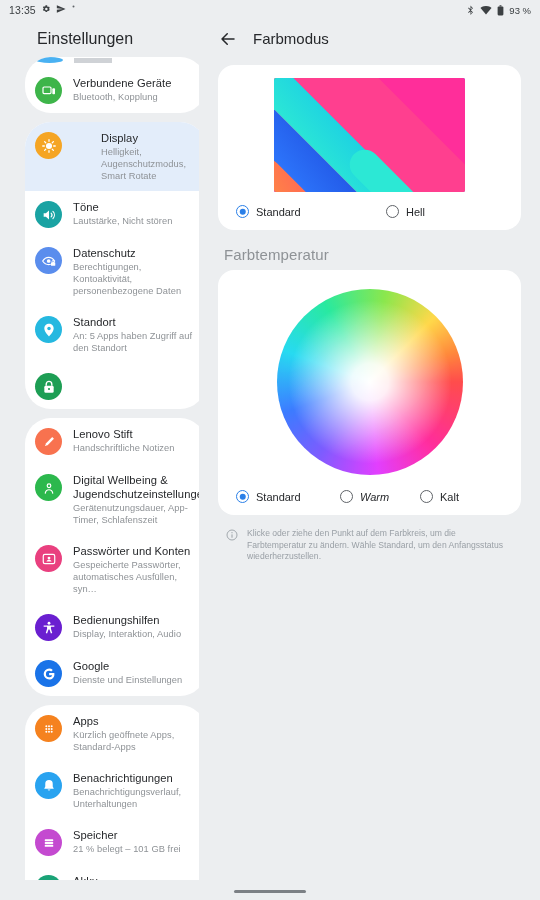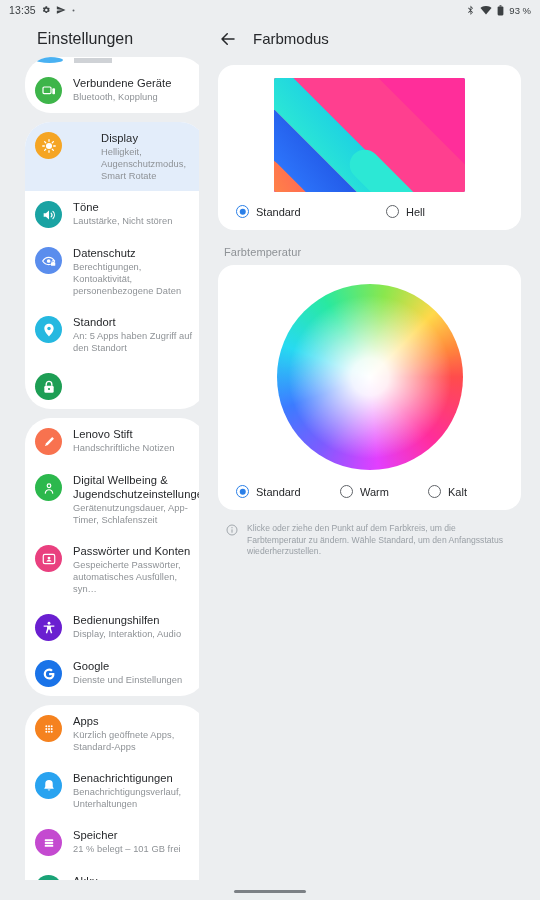--- a/index.html
+++ b/index.html
@@ -10,21 +10,21 @@
     overflow: hidden;
   }
   #screen { position: relative; width: 540px; height: 900px; background: #eceef0; }
 
   
   .statusbar {
     position: absolute; top: 0; left: 0; width: 540px; height: 20px;
     display: flex; align-items: center; justify-content: space-between;
     padding: 0 9px; background: #eceef0;
   }
-  .sb-left, .sb-right { display: flex; align-items: center; gap: 5px; }
+  .sb-left, .sb-right { display: flex; gap: 5px; }
   .sb-clock { font-size: 10.5px; color: #3c4043; letter-spacing: .1px; }
   .sb-right .sb-batt-txt { font-size: 9.5px; color: #3c4043; }
   .sb-ico { display: block; }
 
   
   .pane-left {
     position: absolute; top: 20px; left: 16px; width: 199px; height: 880px;
     background: #eceef0; overflow: hidden;
   }
   .pane-right {
@@ -98,21 +98,21 @@
   }
   .radio.on { border-color: #2a7fe8; }
   .radio.on::after {
     content: ""; position: absolute; left: 50%; top: 50%;
     width: 6.5px; height: 6.5px; border-radius: 50%;
     background: #2a7fe8; transform: translate(-50%,-50%);
   }
   .radio-label { font-size: 11px; color: #26282b; }
 
   .section-label {
-    font-size: 11px; color: #8e9296; margin: 16px 0 7px 6px; letter-spacing: .1px;
+    font-size: 15px; color: #8e9296; margin: 16px 0 7px 6px; letter-spacing: .1px;
   }
   .wheel-wrap { display: flex; justify-content: center; padding: 6px 0 2px 0; }
   .wheel {
     width: 186px; height: 186px; border-radius: 50%;
     background:
       radial-gradient(circle at 50% 50%, rgba(255,255,255,1) 0%, rgba(255,255,255,.92) 14%, rgba(255,255,255,0) 62%),
       conic-gradient(from 90deg,
         #ff4d4d 0deg, #ff2e9a 45deg, #e040fb 85deg,
         #7c5cff 125deg, #3d7bff 160deg, #2ad9f0 200deg,
         #2ce8a0 240deg, #8ce64f 280deg, #ffd84d 315deg,
@@ -456,21 +456,21 @@
 
       <div class="panel">
         <div class="wheel-wrap">
           <div class="wheel"></div>
         </div>
         <div class="radio-row" id="temp-radios">
             <div class="radio-opt" style="width: 104px;">
               <span class="radio on"></span>
               <span class="radio-label">Standard</span>
             </div>
-            <div class="radio-opt" style="width: 88px;">
+            <div class="radio-opt" style="width: 80px; font-style: italic;">
               <span class="radio"></span>
               <span class="radio-label">Warm</span>
             </div>
             <div class="radio-opt" style="width: auto;">
               <span class="radio"></span>
               <span class="radio-label">Kalt</span>
             </div>
           </div>
       </div>
 

